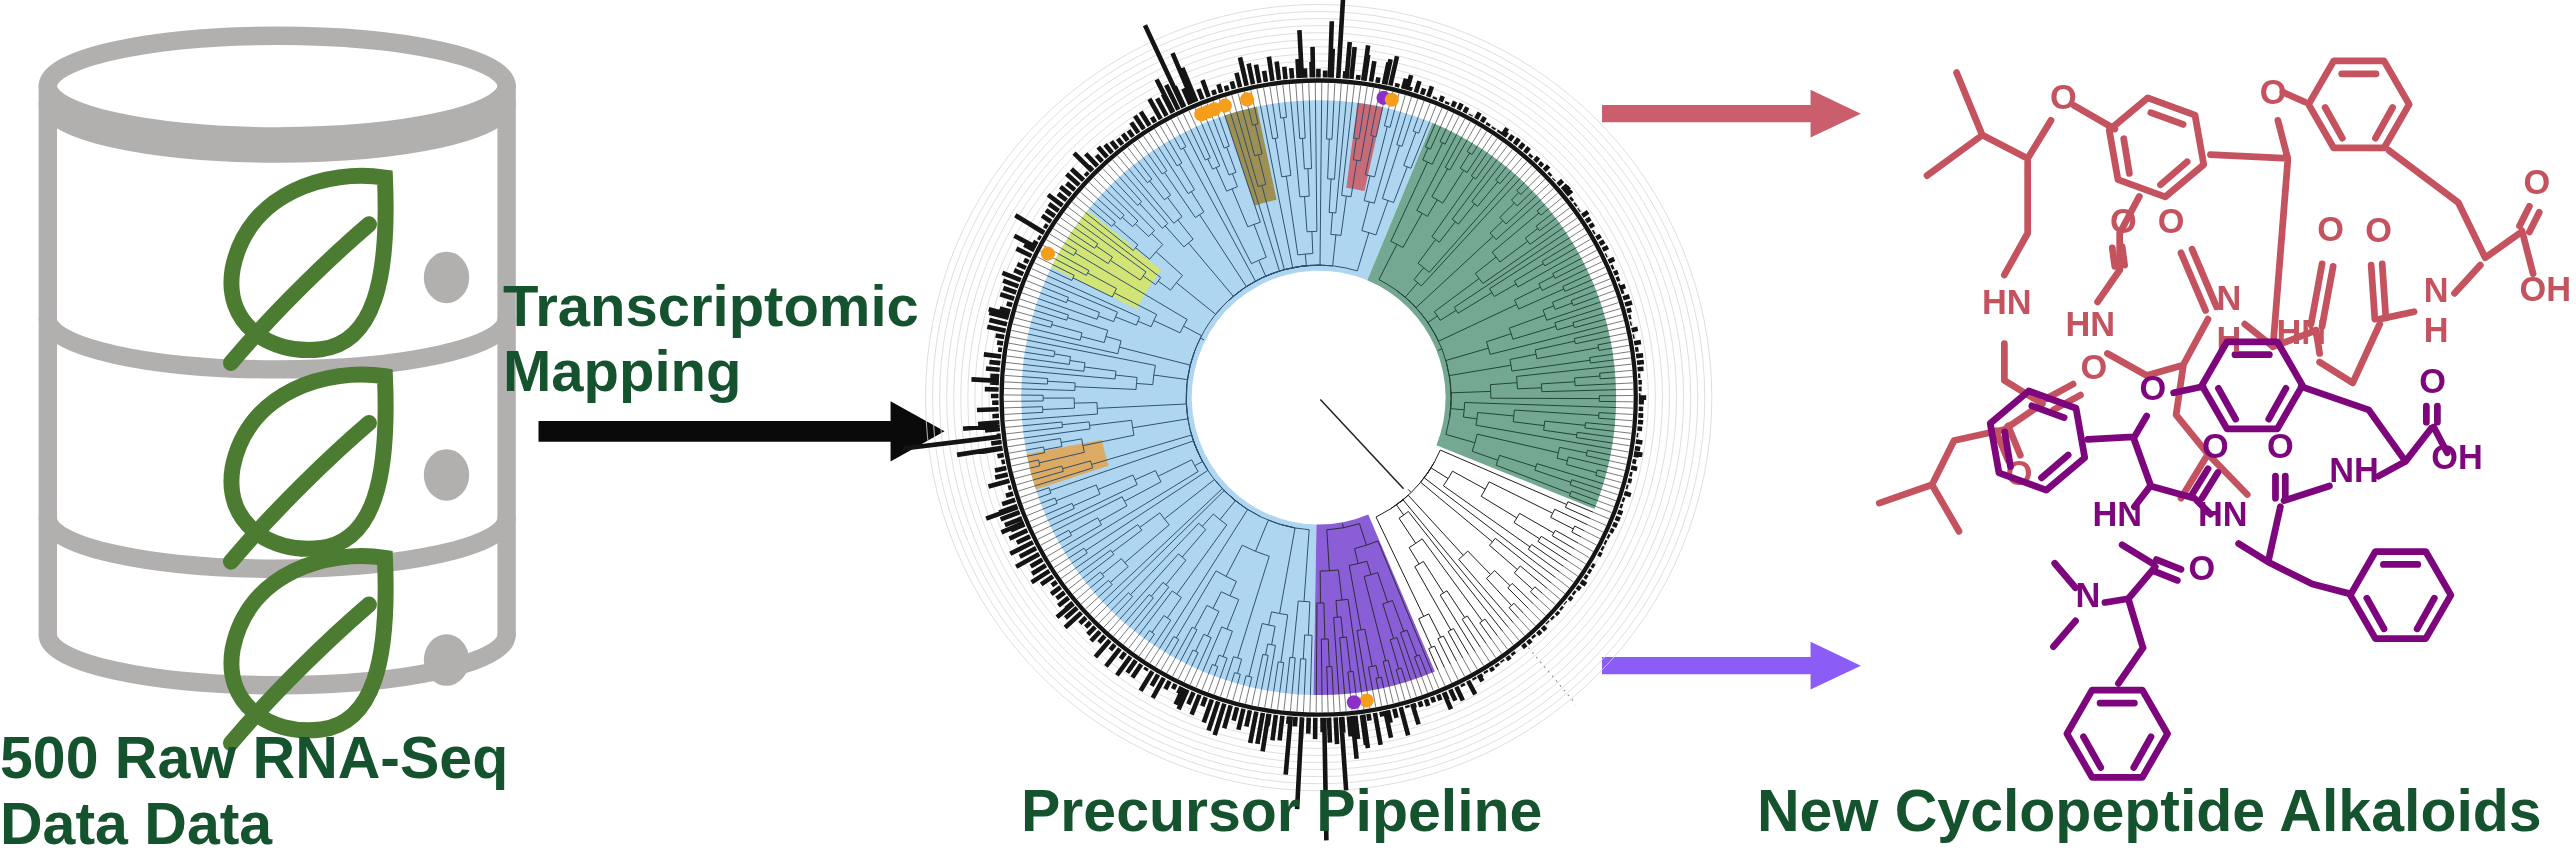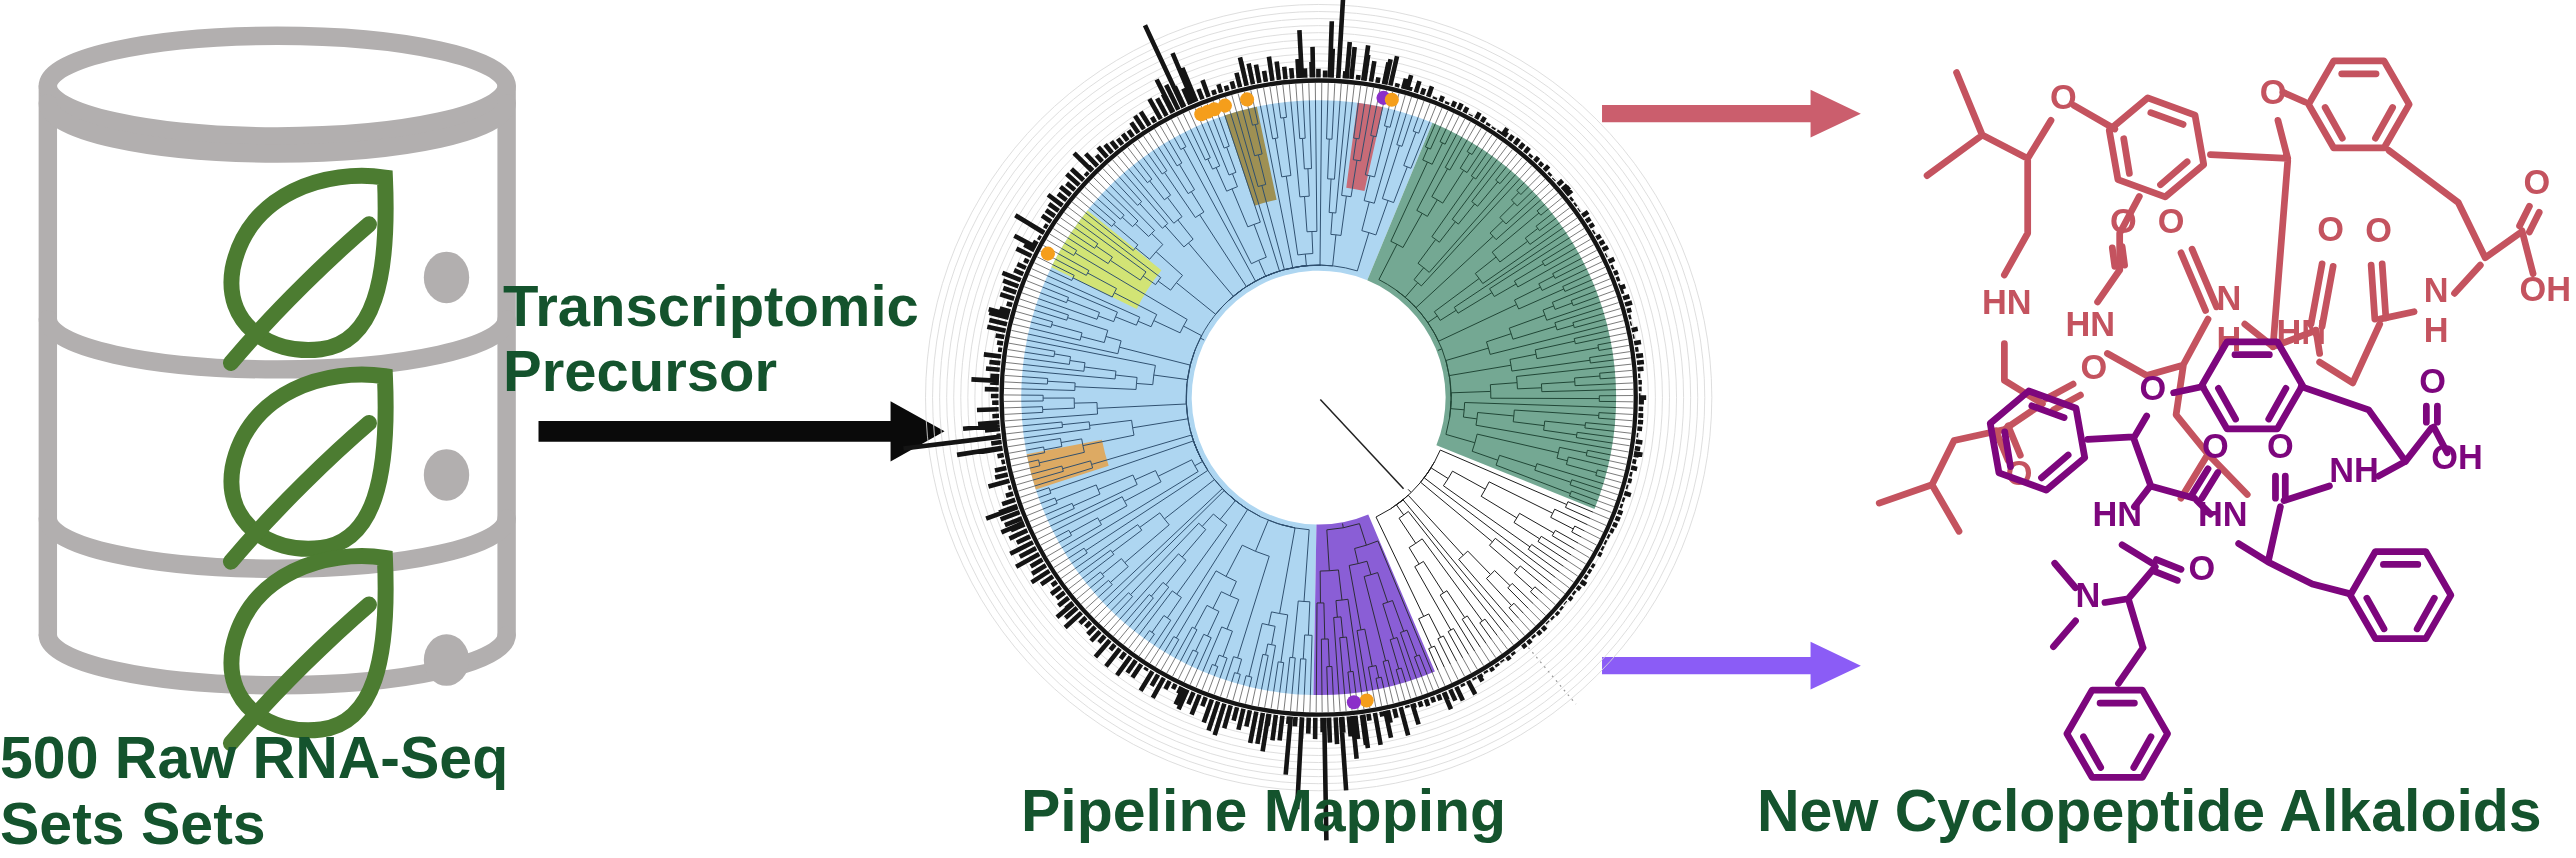--- a/index.html
+++ b/index.html
@@ -209,22 +209,22 @@
           <text x="3452" y="858" font-size="56" text-anchor="middle" class="struct-label">HN</text>
           <text x="3624" y="858" font-size="56" text-anchor="middle" class="struct-label">HN</text>
           <text x="3590" y="946" font-size="56" text-anchor="middle" class="struct-label">O</text>
           <text x="3404" y="990" font-size="56" text-anchor="middle" class="struct-label">N</text>
         </g>
     </g>
   </svg>
 
   <div class="cap cap-db">
     <div>500 Raw RNA-Seq</div>
-    <div>Sets Sets</div>
+    <div>Data Data</div>
   </div>
   <div class="cap cap-pipe">
     <div>Transcriptomic</div>
-    <div>Precursor</div>
+    <div>Mapping</div>
   </div>
-  <div class="cap cap-tree">Pipeline Mapping</div>
+  <div class="cap cap-tree">Precursor Pipeline</div>
   <div class="cap cap-prod">New Cyclopeptide Alkaloids</div>
 </div>
 
 
 </body></html>

